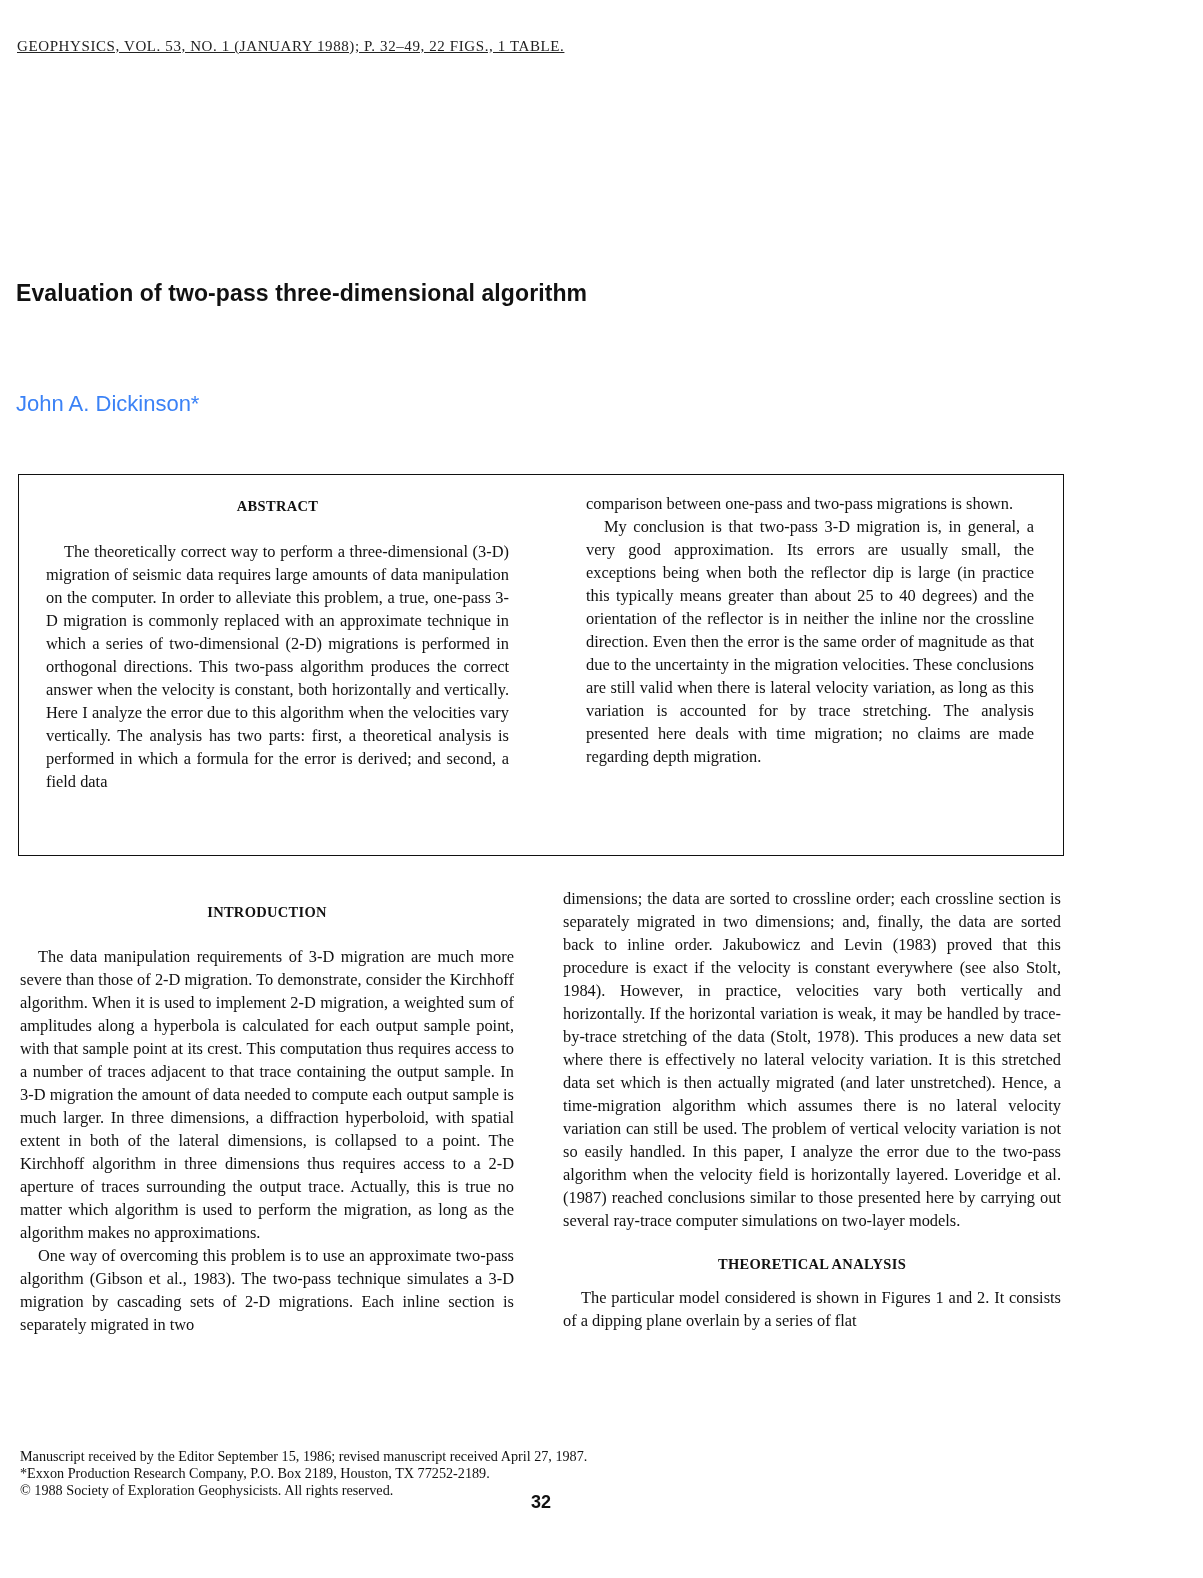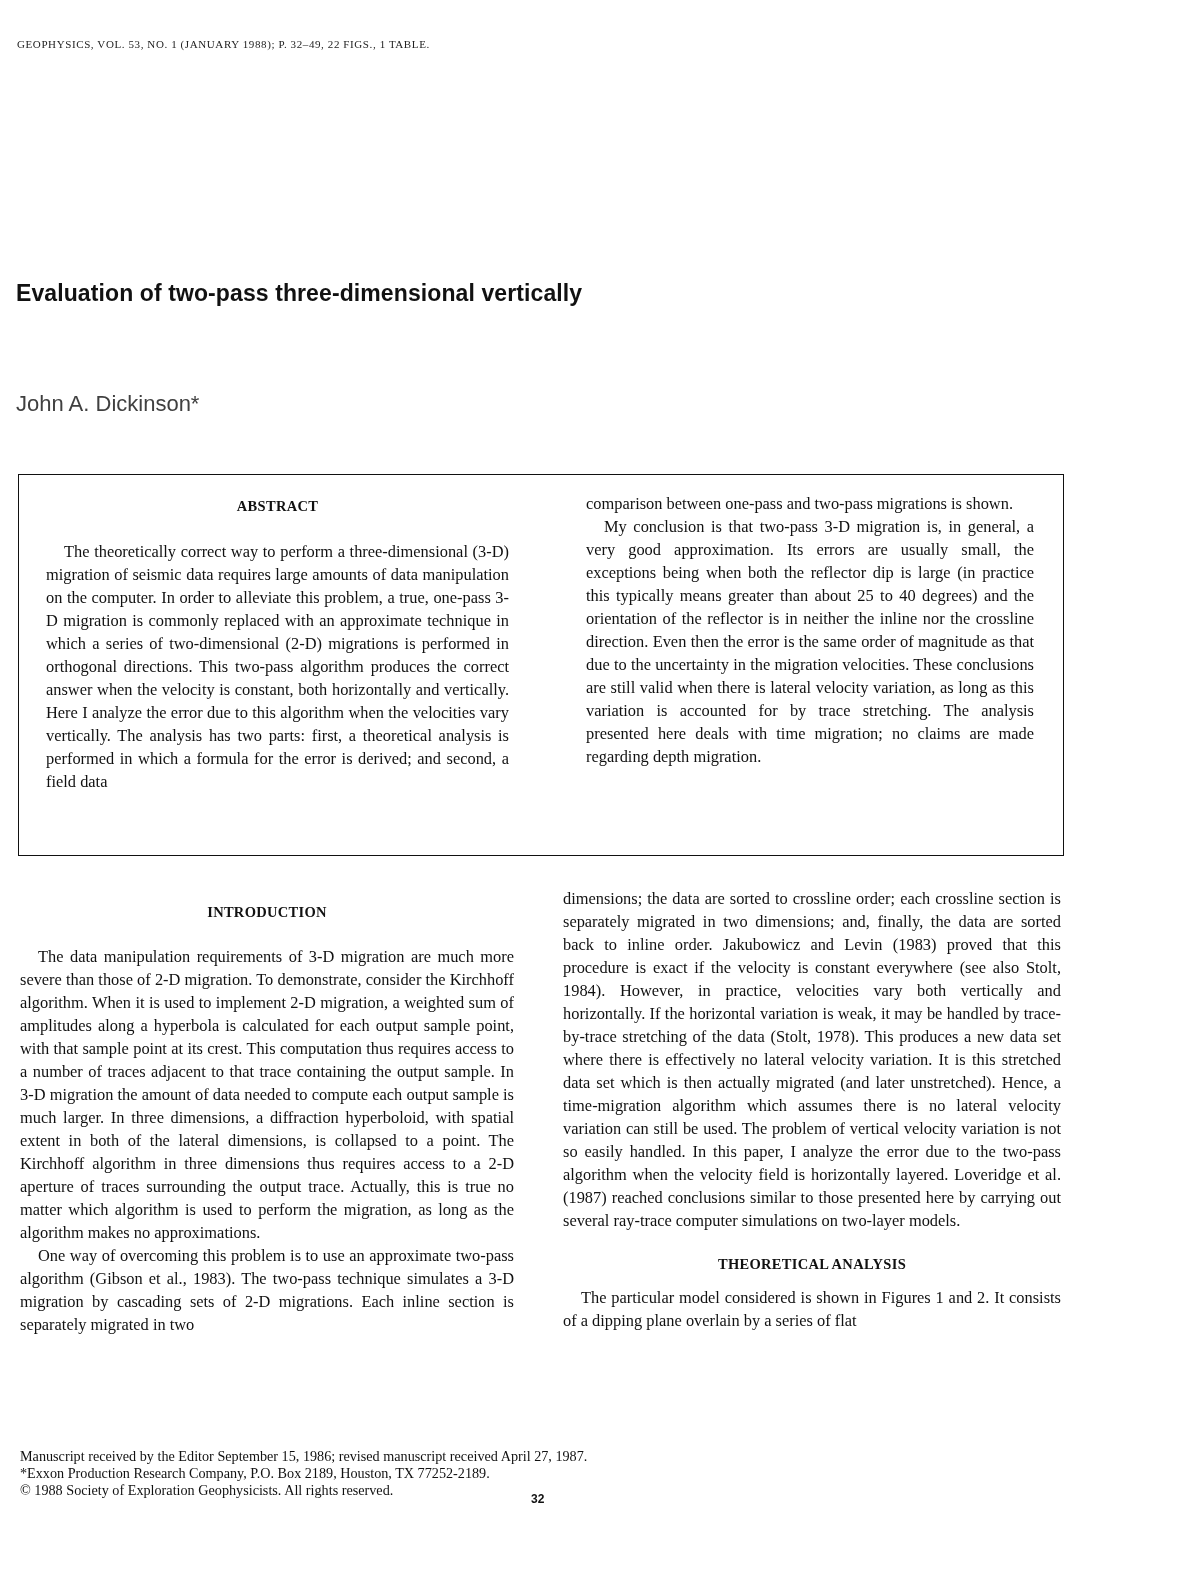--- a/index.html
+++ b/index.html
@@ -2,31 +2,31 @@
 <html><head>
 <meta charset="utf-8">
 <style>
   html, body { margin: 0; padding: 0; background: #ffffff; }
   body {
     width: 1203px; height: 1578px; position: relative; overflow: hidden;
     font-family: "Liberation Serif", "DejaVu Serif", serif; color: #111;
   }
   .running-head {
     position: absolute; left: 17px; top: 38px;
-    font-size: 11px; letter-spacing: 0.6px; color: #222;
+    font-size: 15px; letter-spacing: 0.6px; color: #222; text-decoration: underline;
   }
   .title {
     position: absolute; left: 16px; top: 280px;
     font-family: "Liberation Sans", "DejaVu Sans", sans-serif;
     font-weight: bold; font-size: 23px; letter-spacing: 0.1px; color: #111;
   }
   .author {
     position: absolute; left: 16px; top: 391px;
     font-family: "Liberation Sans", "DejaVu Sans", sans-serif;
-    font-size: 22px; color: #404040;
+    font-size: 22px; color: #3b82f6;
   }
   .abstract-box {
     position: absolute; left: 18px; top: 474px; width: 1046px; height: 382px;
     border: 1.5px solid #111; box-sizing: border-box;
   }
   .col {
     position: absolute; font-size: 16.4px; line-height: 23px; text-align: justify;
   }
   .col p { margin: 0; text-indent: 18px; }
   .col p.noindent { text-indent: 0; }
@@ -40,29 +40,29 @@
   .body-left { left: 20px; top: 901px; width: 494px; }
   .body-right { left: 563px; top: 887px; width: 498px; }
   .intro-head { margin-bottom: 21px !important; }
   .theory-head { margin: 21px 0 10px 0 !important; }
   .footnotes {
     position: absolute; left: 20px; top: 1424px; font-size: 14.2px; line-height: 17px; margin-top: 24px;
   }
   .footnotes div { white-space: nowrap; }
   .page-num {
     position: absolute; left: 531px; top: 1492px;
-    font-family: "Liberation Sans", "DejaVu Sans", sans-serif; font-weight: bold; font-size: 12px;
+    font-family: "Liberation Sans", "DejaVu Sans", sans-serif; font-weight: bold; font-size: 18px;
   }
 </style>
 </head>
 <body>
 
 <div class="running-head">GEOPHYSICS, VOL. 53, NO. 1 (JANUARY 1988); P. 32–49, 22 FIGS., 1 TABLE.</div>
 
-<h1 class="title" style="margin:0">Evaluation of two-pass three-dimensional vertically</h1>
+<h1 class="title" style="margin:0">Evaluation of two-pass three-dimensional algorithm</h1>
 
 <div class="author">John A. Dickinson*</div>
 
 <div class="abstract-box">
   <div class="col abs-left">
     <p class="section-head abs-head">ABSTRACT</p>
     <p>The theoretically correct way to perform a three-dimensional (3-D) migration of seismic data requires large amounts of data manipulation on the computer. In order to alleviate this problem, a true, one-pass 3-D migration is commonly replaced with an approximate technique in which a series of two-dimensional (2-D) migrations is performed in orthogonal directions. This two-pass algorithm produces the correct answer when the velocity is constant, both horizontally and vertically. Here I analyze the error due to this algorithm when the velocities vary vertically. The analysis has two parts: first, a theoretical analysis is performed in which a formula for the error is derived; and second, a field data</p>
   </div>
   <div class="col abs-right">
     <p class="noindent">comparison between one-pass and two-pass migrations is shown.</p>

